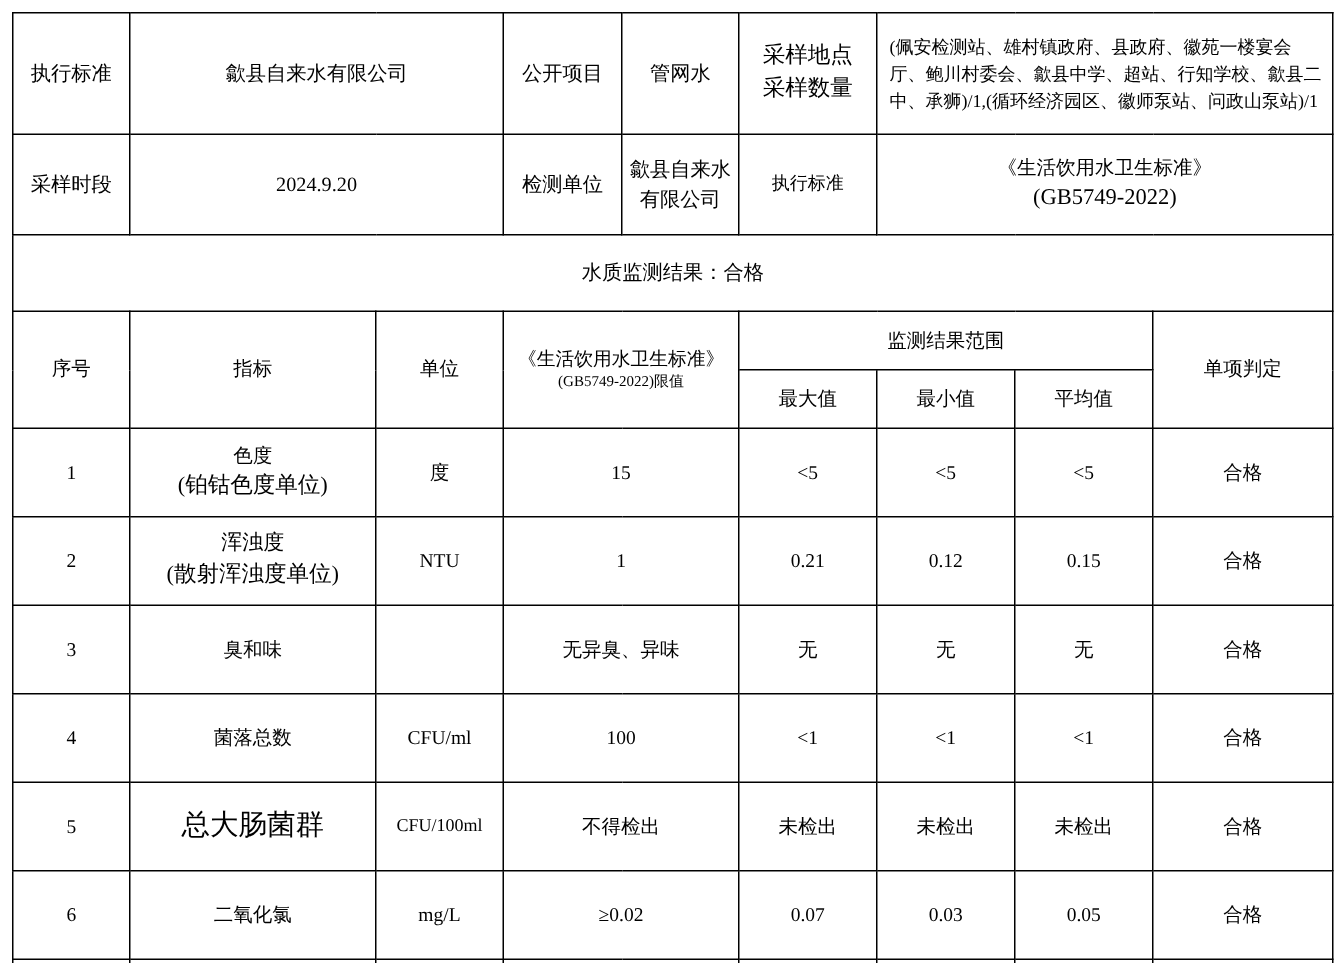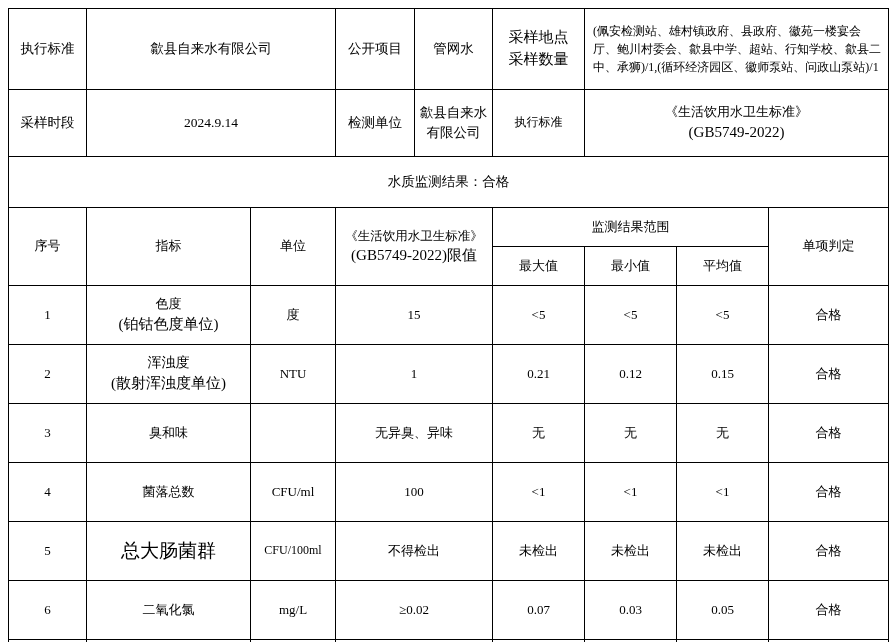--- a/index.html
+++ b/index.html
@@ -87,41 +87,41 @@
       <td class="hdr-cell">管网水</td>
       <td class="small">
         <span class="sub">采样地点</span>
         <span class="sub">采样数量</span>
       </td>
       <td colspan="3" class="tiny">(佩安检测站、雄村镇政府、县政府、徽苑一楼宴会厅、鲍川村委会、歙县中学、超఍站、行知学校、歙县二中、承狮)/1,(循环经济园区、徽师泵站、问政山泵站)/1</td>
     </tr>
 
     <tr class="row-h2">
       <td class="hdr-cell">采样时段</td>
-      <td colspan="2" class="hdr-cell">2024.9.14</td>
+      <td colspan="2" class="hdr-cell">2024.9.20</td>
       <td class="hdr-cell">检测单位</td>
       <td class="hdr-cell">歙县自来水有限公司</td>
       <td class="small">执行标准</td>
       <td colspan="3" class="hdr-cell">
         <span class="sub" style="font-size:13px">《生活饮用水卫生标准》</span>
         <span class="sub">(GB5749-2022)</span>
       </td>
     </tr>
 
     <tr class="row-h3 result-row">
       <td colspan="9">水质监测结果：合格</td>
     </tr>
 
     <tr class="row-h4">
       <td rowspan="2">序号</td>
       <td rowspan="2">指标</td>
       <td rowspan="2">单位</td>
       <td rowspan="2" colspan="2" class="small">
         <span class="sub" style="font-size:12.5px">《生活饮用水卫生标准》</span>
-        <span class="sub" style="font-size:15px">(GB5749-2022)限值</span>
+        <span class="sub" style="font-size:10px">(GB5749-2022)限值</span>
       </td>
       <td colspan="3">监测结果范围</td>
       <td rowspan="2">单项判定</td>
     </tr>
     <tr class="row-h4">
       <td>最大值</td>
       <td>最小值</td>
       <td>平均值</td>
     </tr>
 

